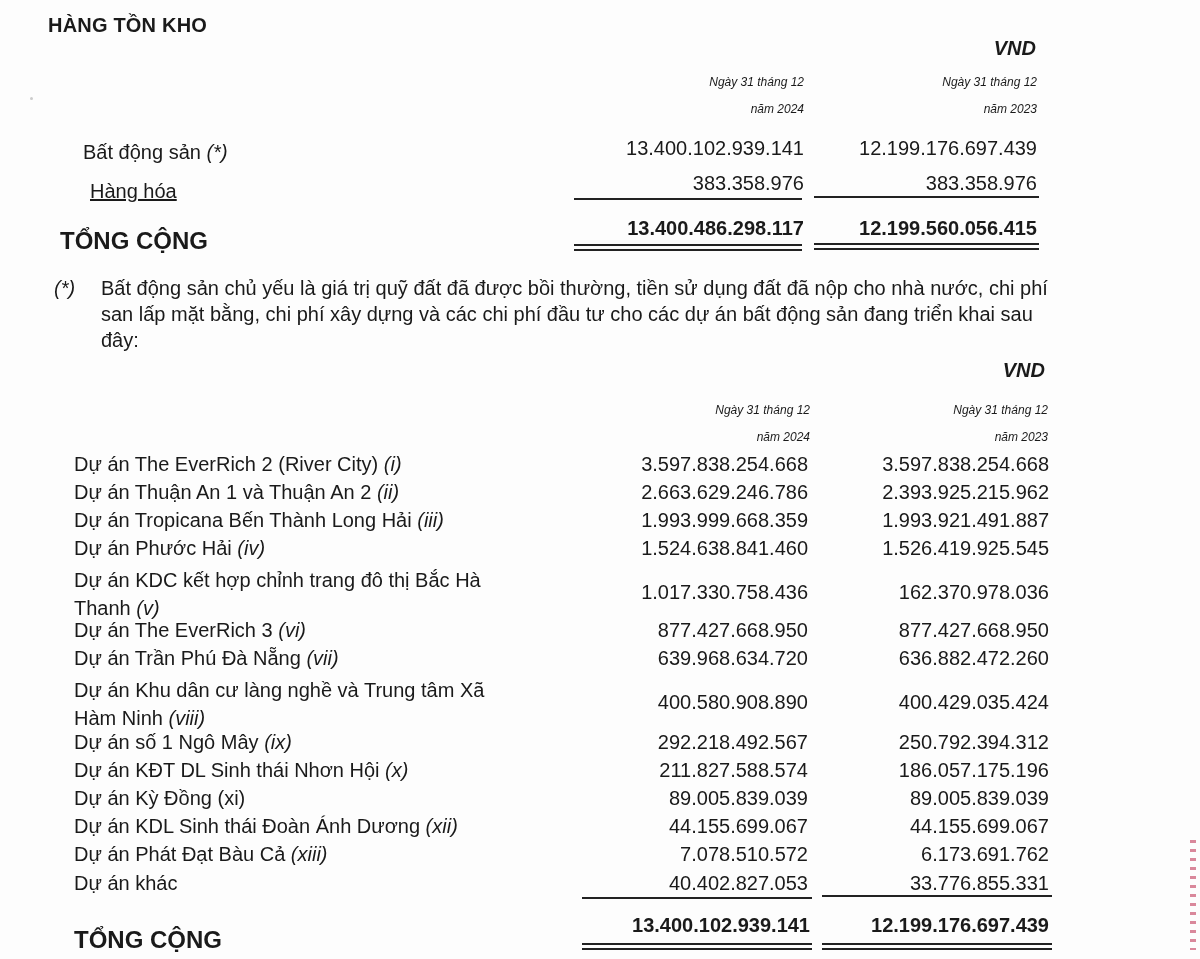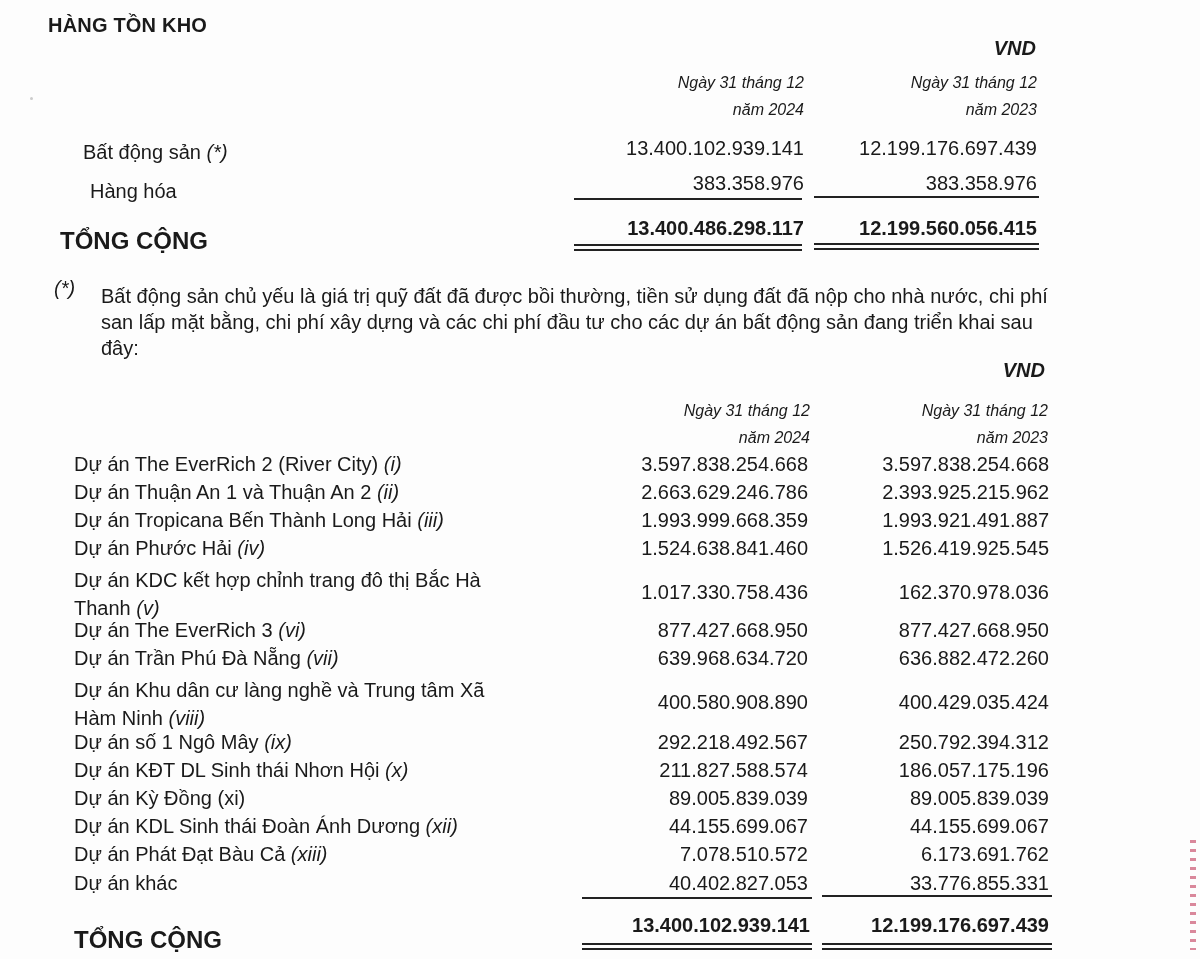--- a/index.html
+++ b/index.html
@@ -4,30 +4,30 @@
 <style>
   html, body { margin:0; padding:0; }
   body {
     width:1200px; height:959px; overflow:hidden; position:relative;
     background:#fdfdfd; color:#1a1a1a;
     font-family:"Liberation Sans", sans-serif;
   }
   .abs { position:absolute; }
   .title { left:48px; top:14px; font-size:20px; font-weight:bold; letter-spacing:0.2px; }
   .unit { font-size:20px; font-style:italic; text-align:right;font-weight:bold; }
-  .colhead { font-size:16px; font-style:italic; text-align:right; line-height:27px; }
+  .colhead { font-size:12px; font-style:italic; text-align:right; line-height:27px; }
   .lbl { font-size:20px; }
   .num { font-size:20px; text-align:right; }
   .bold { font-weight:bold; }
   .total-lbl { font-size:24px; font-weight:bold; }
   .line { position:absolute; height:0; border-top:2px solid #222; }
   .dline { position:absolute; height:3px; border-top:2px solid #222; border-bottom:2px solid #222; }
   .note { left:54px; top:275px; font-size:20px; line-height:26px; width:990px; }
   .note .mark { position:absolute; left:0; top:0; font-style:italic; }
-  .note .text { position:absolute; left:47px; top:8px; width:950px; }
+  .note .text { position:absolute; left:47px; top:0; width:950px; }
   .row { position:absolute; left:74px; width:975px; font-size:20px; line-height:22px; }
   .row .l { position:absolute; left:0; top:0; width:500px; }
   .row .v1 { position:absolute; right:241px; top:0; text-align:right; }
   .row .v2 { position:absolute; right:0; top:0; text-align:right; }
   i { font-style:italic; }
   .stamp { position:absolute; left:1190px; top:840px; width:6px; height:110px;
     background:repeating-linear-gradient(to bottom, #c23a5a 0 3px, transparent 3px 9px); opacity:0.6; }
   .scan-dot { position:absolute; left:30px; top:97px; width:3px; height:3px; background:#ccc; border-radius:50%; }
 </style>
 </head>
@@ -48,21 +48,21 @@
   <div>năm 2023</div>
 </div>
 
 <div class="abs lbl" style="left:83px; top:141px;">
   <span>Bất động sản</span>
   <i>(*)</i>
 </div>
 <div class="abs num" style="left:560px; top:137px; width:244px;">13.400.102.939.141</div>
 <div class="abs num" style="left:800px; top:137px; width:237px;">12.199.176.697.439</div>
 
-<div class="abs lbl" style="left:90px; top:180px;">Hàng hóa</div>
+<div class="abs lbl" style="left:90px; top:180px;text-decoration:underline;">Hàng hóa</div>
 <div class="abs num" style="left:560px; top:172px; width:244px;">383.358.976</div>
 <div class="abs num" style="left:800px; top:172px; width:237px;">383.358.976</div>
 
 <div class="line" style="left:574px; top:198px; width:228px;"></div>
 <div class="line" style="left:814px; top:196px; width:225px;"></div>
 
 <div class="abs total-lbl" style="left:60px; top:227px;">TỔNG CỘNG</div>
 <div class="abs num bold" style="left:560px; top:217px; width:244px;">13.400.486.298.117</div>
 <div class="abs num bold" style="left:800px; top:217px; width:237px;">12.199.560.056.415</div>
 <div class="dline" style="left:574px; top:244px; width:228px;"></div>

